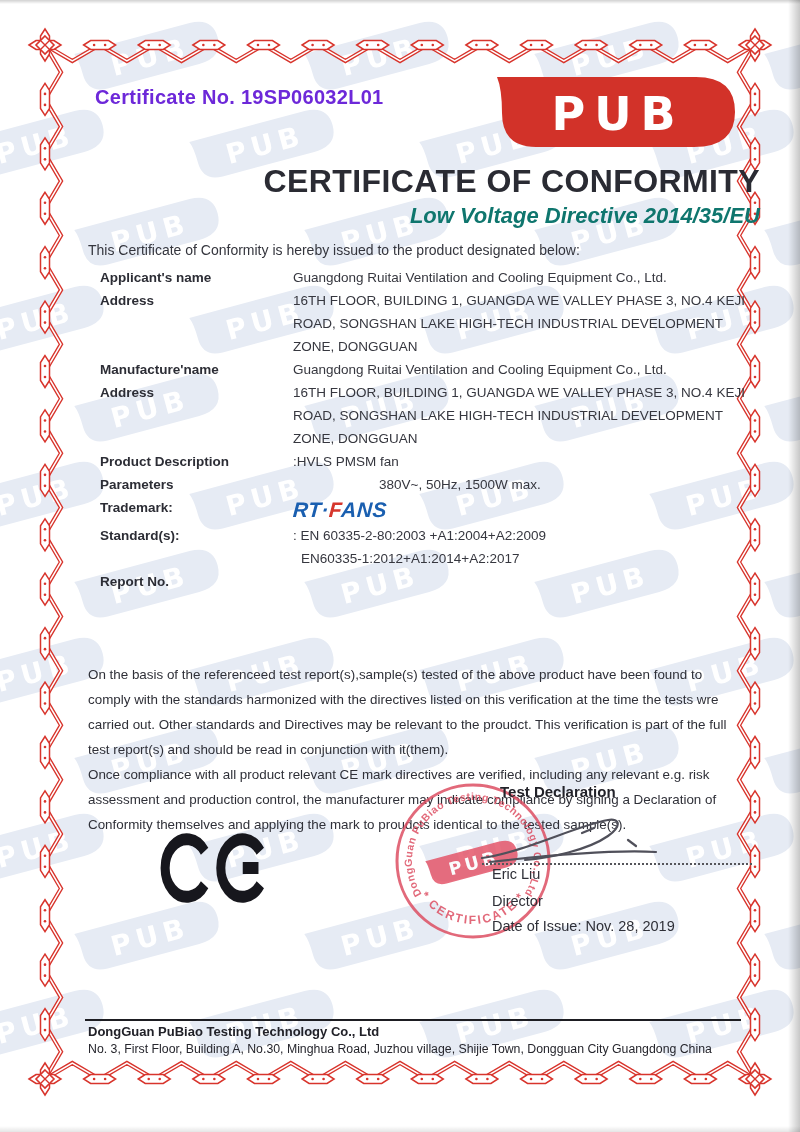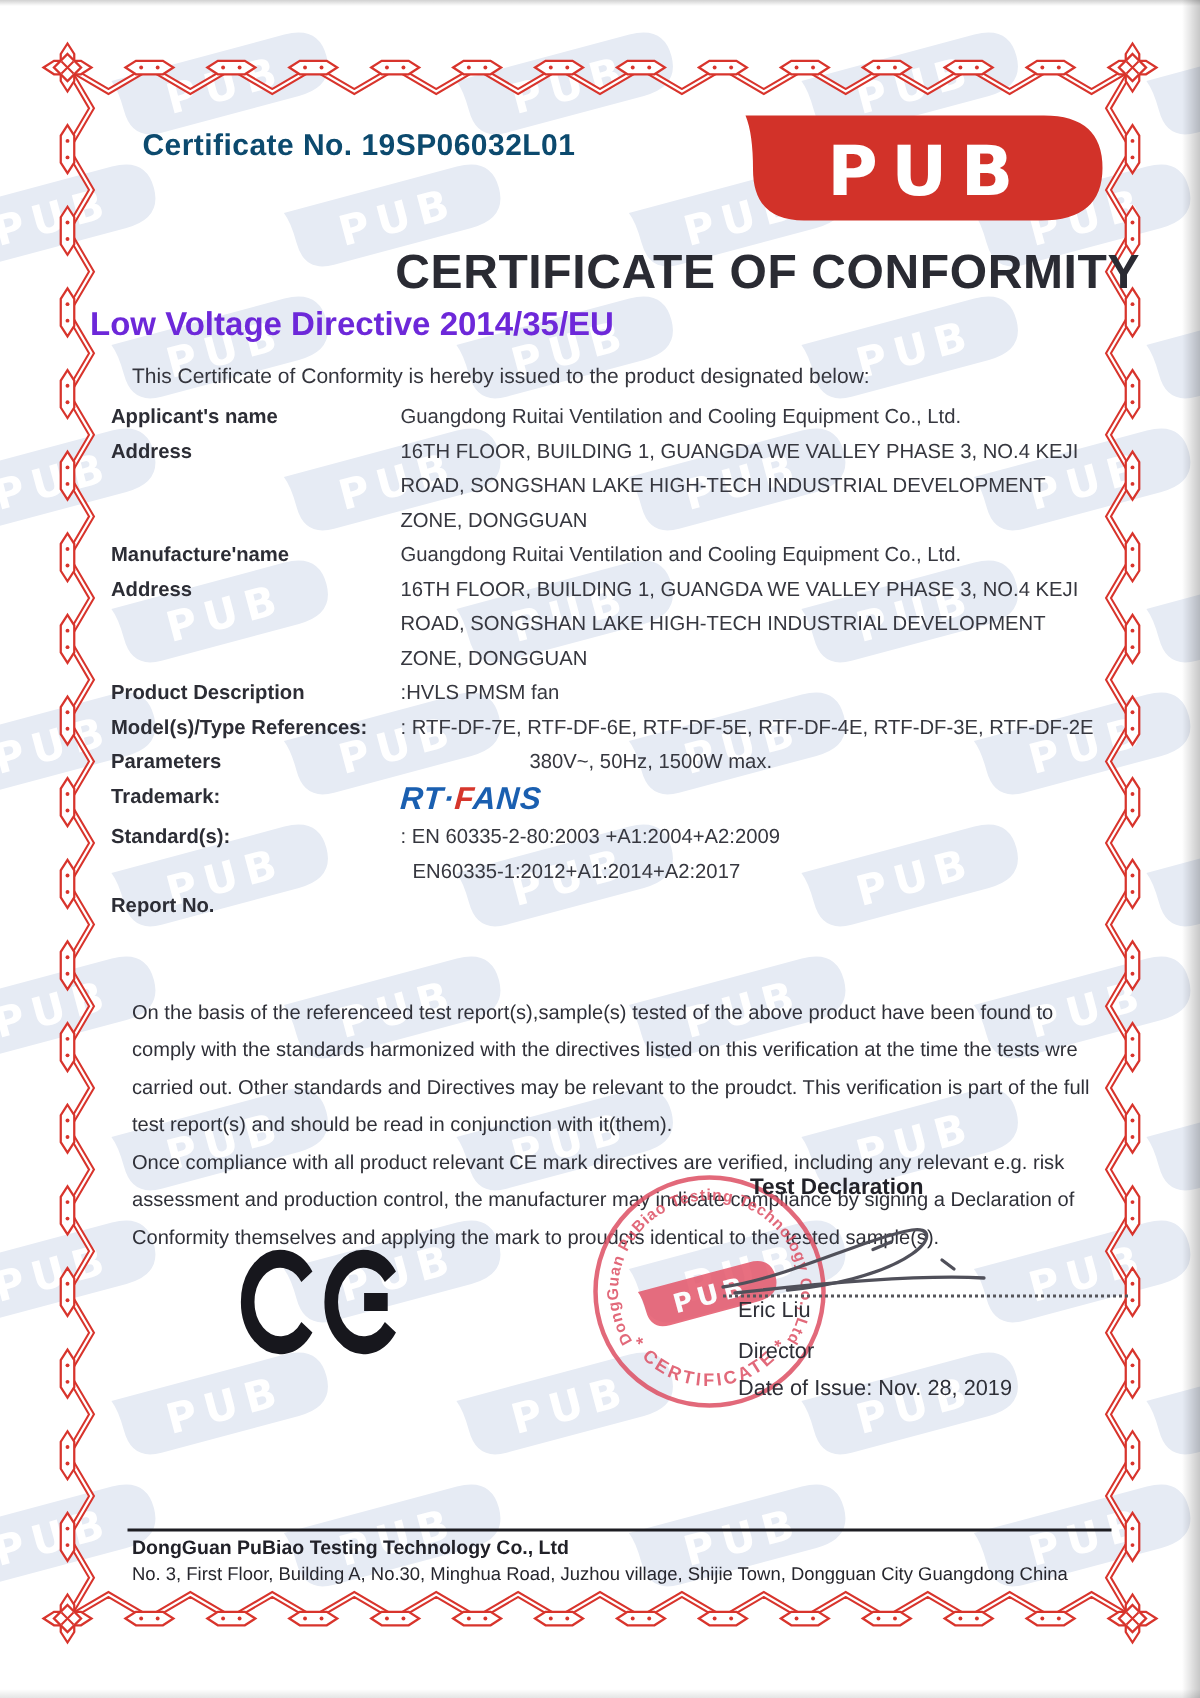--- a/index.html
+++ b/index.html
@@ -6,28 +6,28 @@
   .page{position:relative;width:800px;height:1132px;background:#ffffff;overflow:hidden;
         font-family:"Liberation Sans",sans-serif;color:#33343c;}
   .layer{position:absolute;left:0;top:0;width:800px;height:1132px;pointer-events:none;}
   
   .edge-right{position:absolute;top:0;right:0;width:12px;height:100%;
       background:linear-gradient(to right,rgba(0,0,0,0),rgba(0,0,0,0.22));}
   .edge-top{position:absolute;top:0;left:0;width:100%;height:4px;
       background:linear-gradient(to bottom,rgba(0,0,0,0.18),rgba(0,0,0,0));}
   .edge-bottom{position:absolute;bottom:0;left:0;width:100%;height:6px;
       background:linear-gradient(to top,rgba(0,0,0,0.10),rgba(0,0,0,0));}
-  .cert-no{position:absolute;left:95px;top:86px;font-size:20px;font-weight:bold;color:#0c4a6e;letter-spacing:0.3px;}
+  .cert-no{position:absolute;left:95px;top:86px;font-size:20px;font-weight:bold;color:#6d28d9;letter-spacing:0.3px;}
   .biglogo{position:absolute;left:487px;top:72px;width:258px;height:80px;color:#d23229;}
   .title{position:absolute;left:60px;top:163px;width:700px;text-align:right;
          font-size:32px;font-weight:bold;color:#2a2b33;letter-spacing:0.4px;}
-  .subtitle{position:absolute;left:60px;top:203px;width:700px;text-align:left;
-         font-size:22px;font-weight:bold;color:#6d28d9;}
+  .subtitle{position:absolute;left:60px;top:203px;width:700px;text-align:right;
+         font-size:22px;font-weight:bold;color:#0f766e;font-style:italic;}
   .intro{position:absolute;left:88px;top:242px;font-size:14px;color:#34353d;}
-  .fields{position:absolute;left:74px;top:266px;width:658px;}
+  .fields{position:absolute;left:100px;top:266px;width:658px;}
   .frow{display:flex;align-items:flex-start;}
   .flabel{width:193px;flex:0 0 193px;font-weight:bold;font-size:13.5px;color:#2c2d35;line-height:23px;}
   .fvalue{flex:1;font-size:13.5px;color:#36373f;line-height:23px;}
   .fvline{white-space:nowrap;}
   .rtfans{display:inline-block;font-style:italic;font-weight:bold;font-size:21px;line-height:27px;letter-spacing:0.5px;transform:skewX(-4deg);}
   .paras{position:absolute;left:88px;top:662px;width:658px;font-size:13.4px;line-height:25px;color:#2f3038;}
   .paras p{margin:0;}
   .ce{position:absolute;left:158px;top:828px;width:115px;height:80px;color:#17171d;}
   .testlab{position:absolute;left:500px;top:783px;font-size:15px;font-weight:bold;color:#222229;}
   .sig-svg{position:absolute;left:470px;top:806px;width:290px;height:70px;}
@@ -462,26 +462,20 @@
           <div class="fvline">ZONE, DONGGUAN</div>
         </div>
       </div>
       <div class="frow">
         <div class="flabel">Product Description</div>
         <div class="fvalue">
           <div class="fvline">:HVLS PMSM fan</div>
         </div>
       </div>
       <div class="frow">
-        <div class="flabel">Model(s)/Type References:</div>
-        <div class="fvalue">
-          <div class="fvline">: RTF-DF-7E, RTF-DF-6E, RTF-DF-5E, RTF-DF-4E, RTF-DF-3E, RTF-DF-2E</div>
-        </div>
-      </div>
-      <div class="frow">
         <div class="flabel">Parameters</div>
         <div class="fvalue">
           <div class="fvline" style="padding-left: 86px;">380V~, 50Hz, 1500W max.</div>
         </div>
       </div>
       <div class="frow">
         <div class="flabel">Trademark:</div>
         <div class="fvalue"><span class="rtfans"><span style="color: rgb(26, 95, 176);">RT·</span><span style="color: rgb(214, 54, 44);">F</span><span style="color: rgb(26, 95, 176);">ANS</span></span></div>
       </div>
       <div class="frow">

